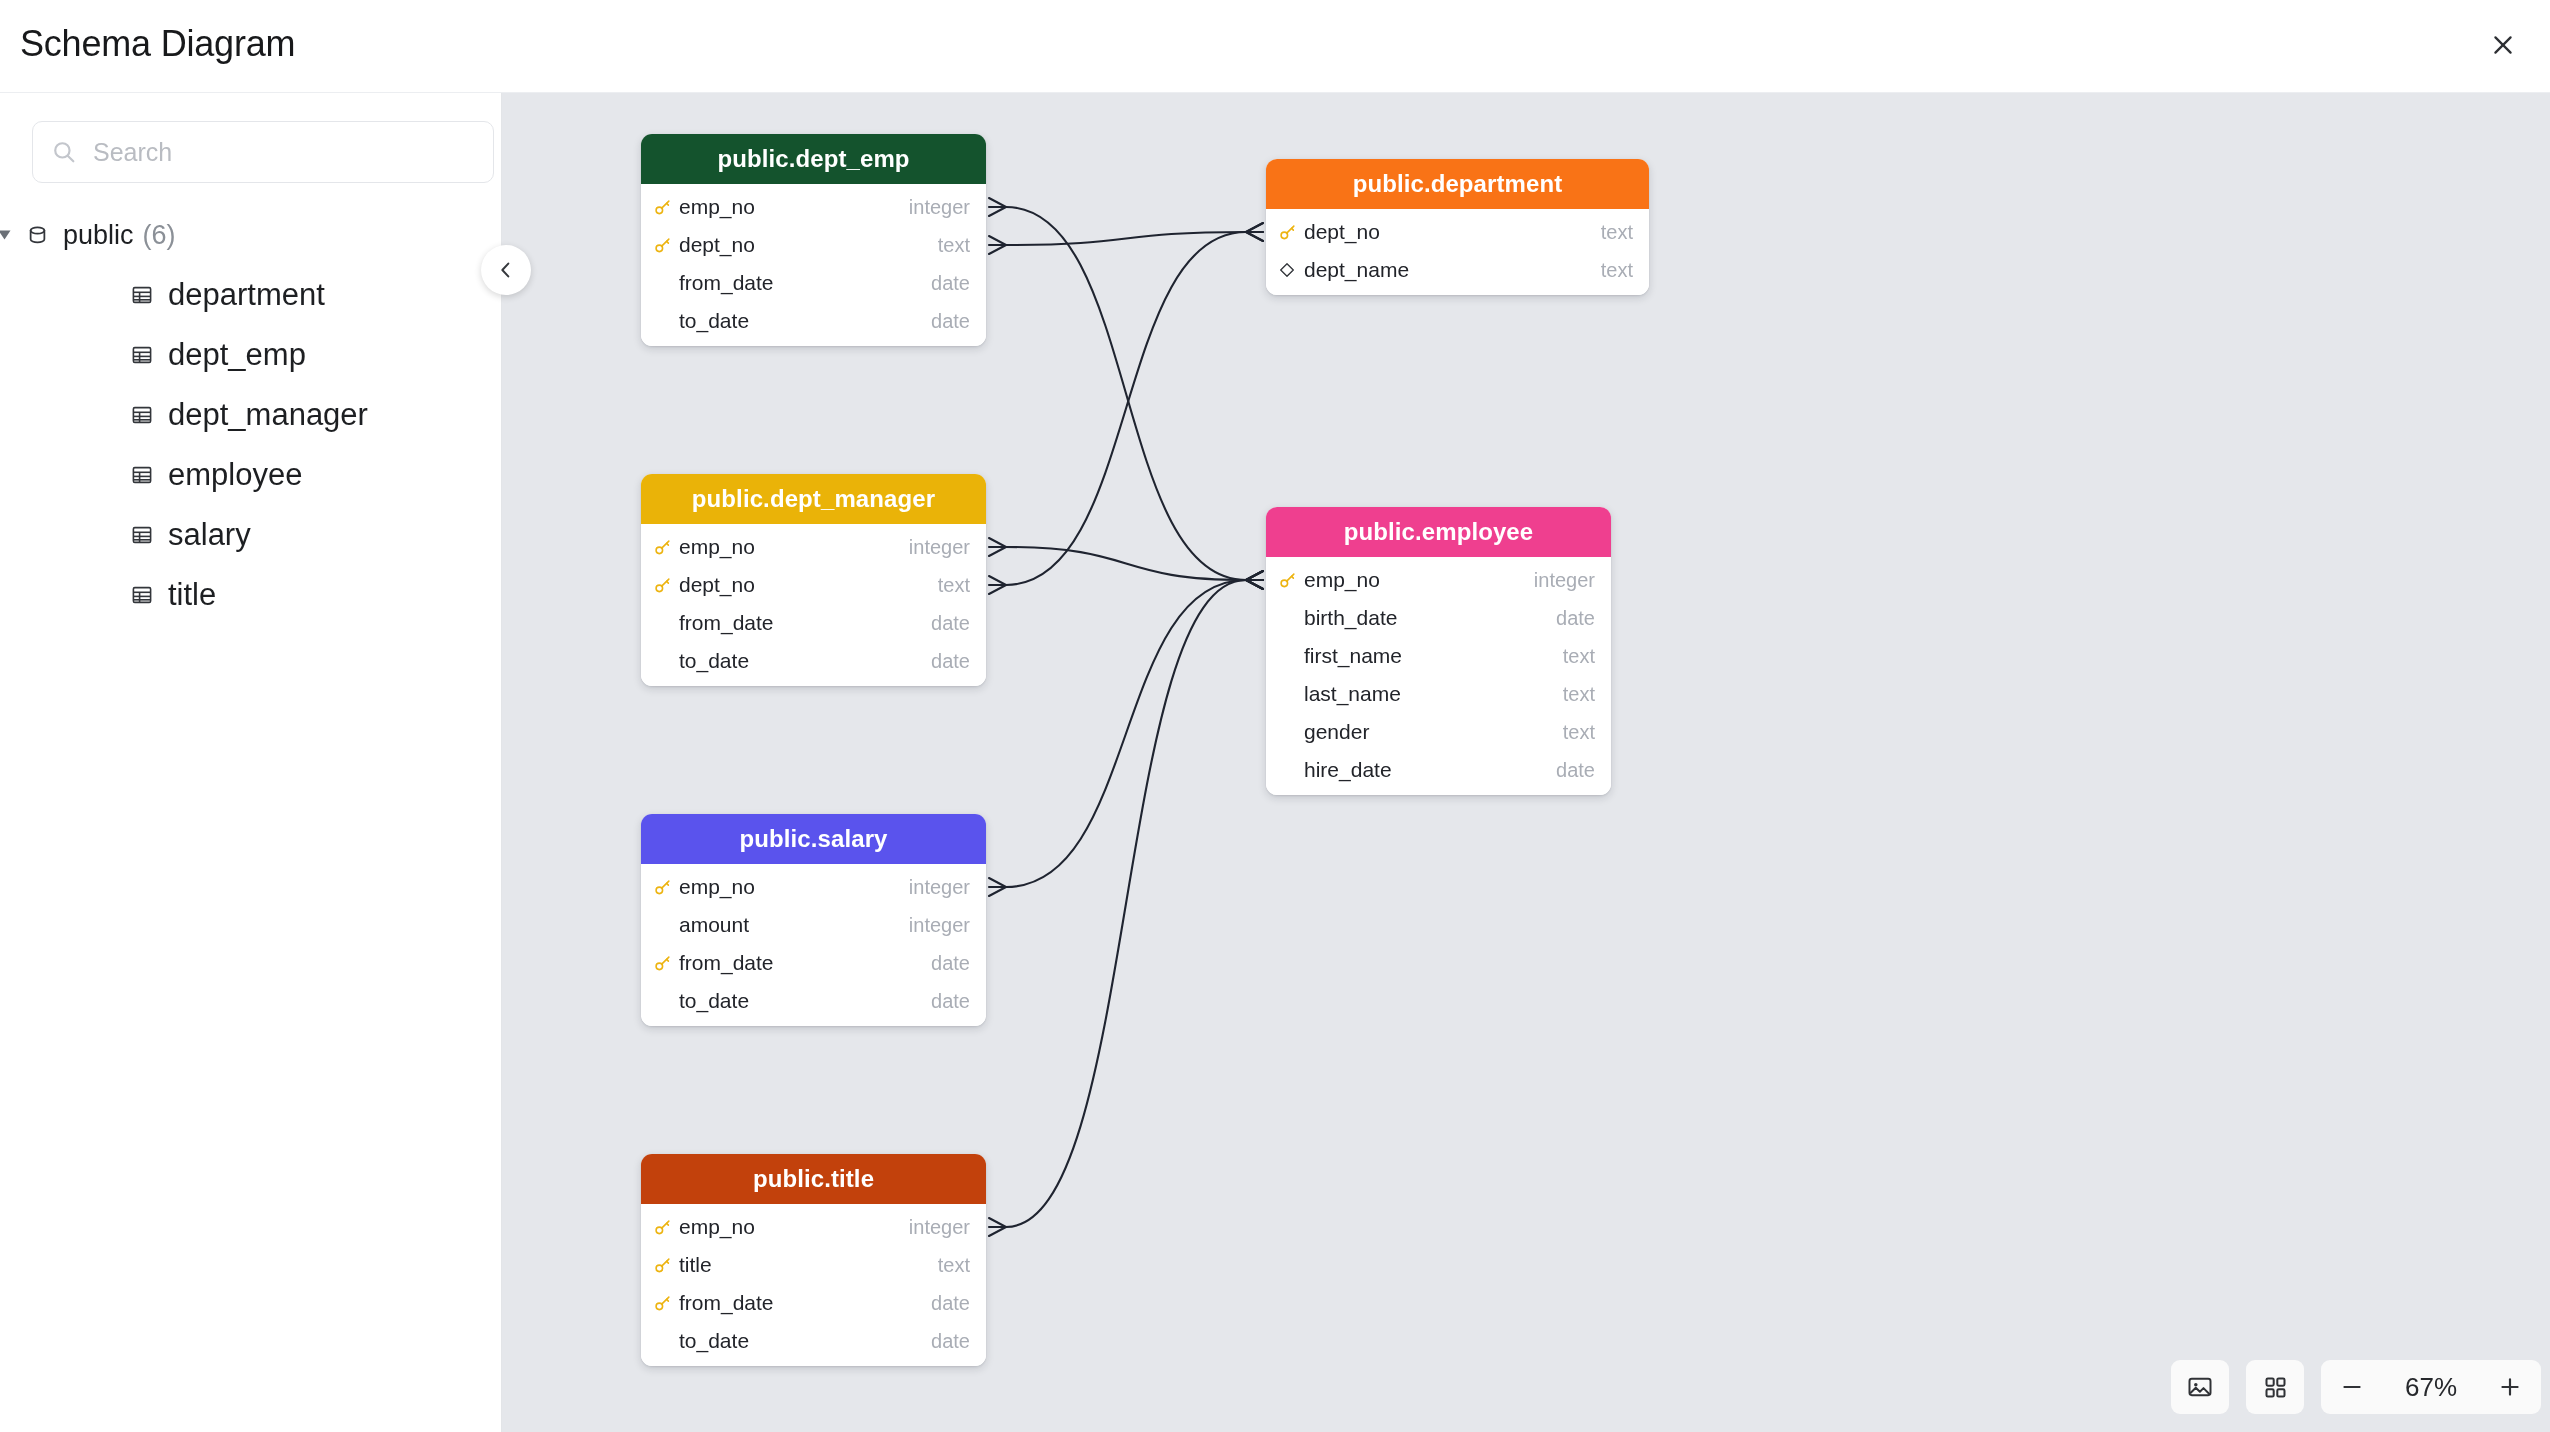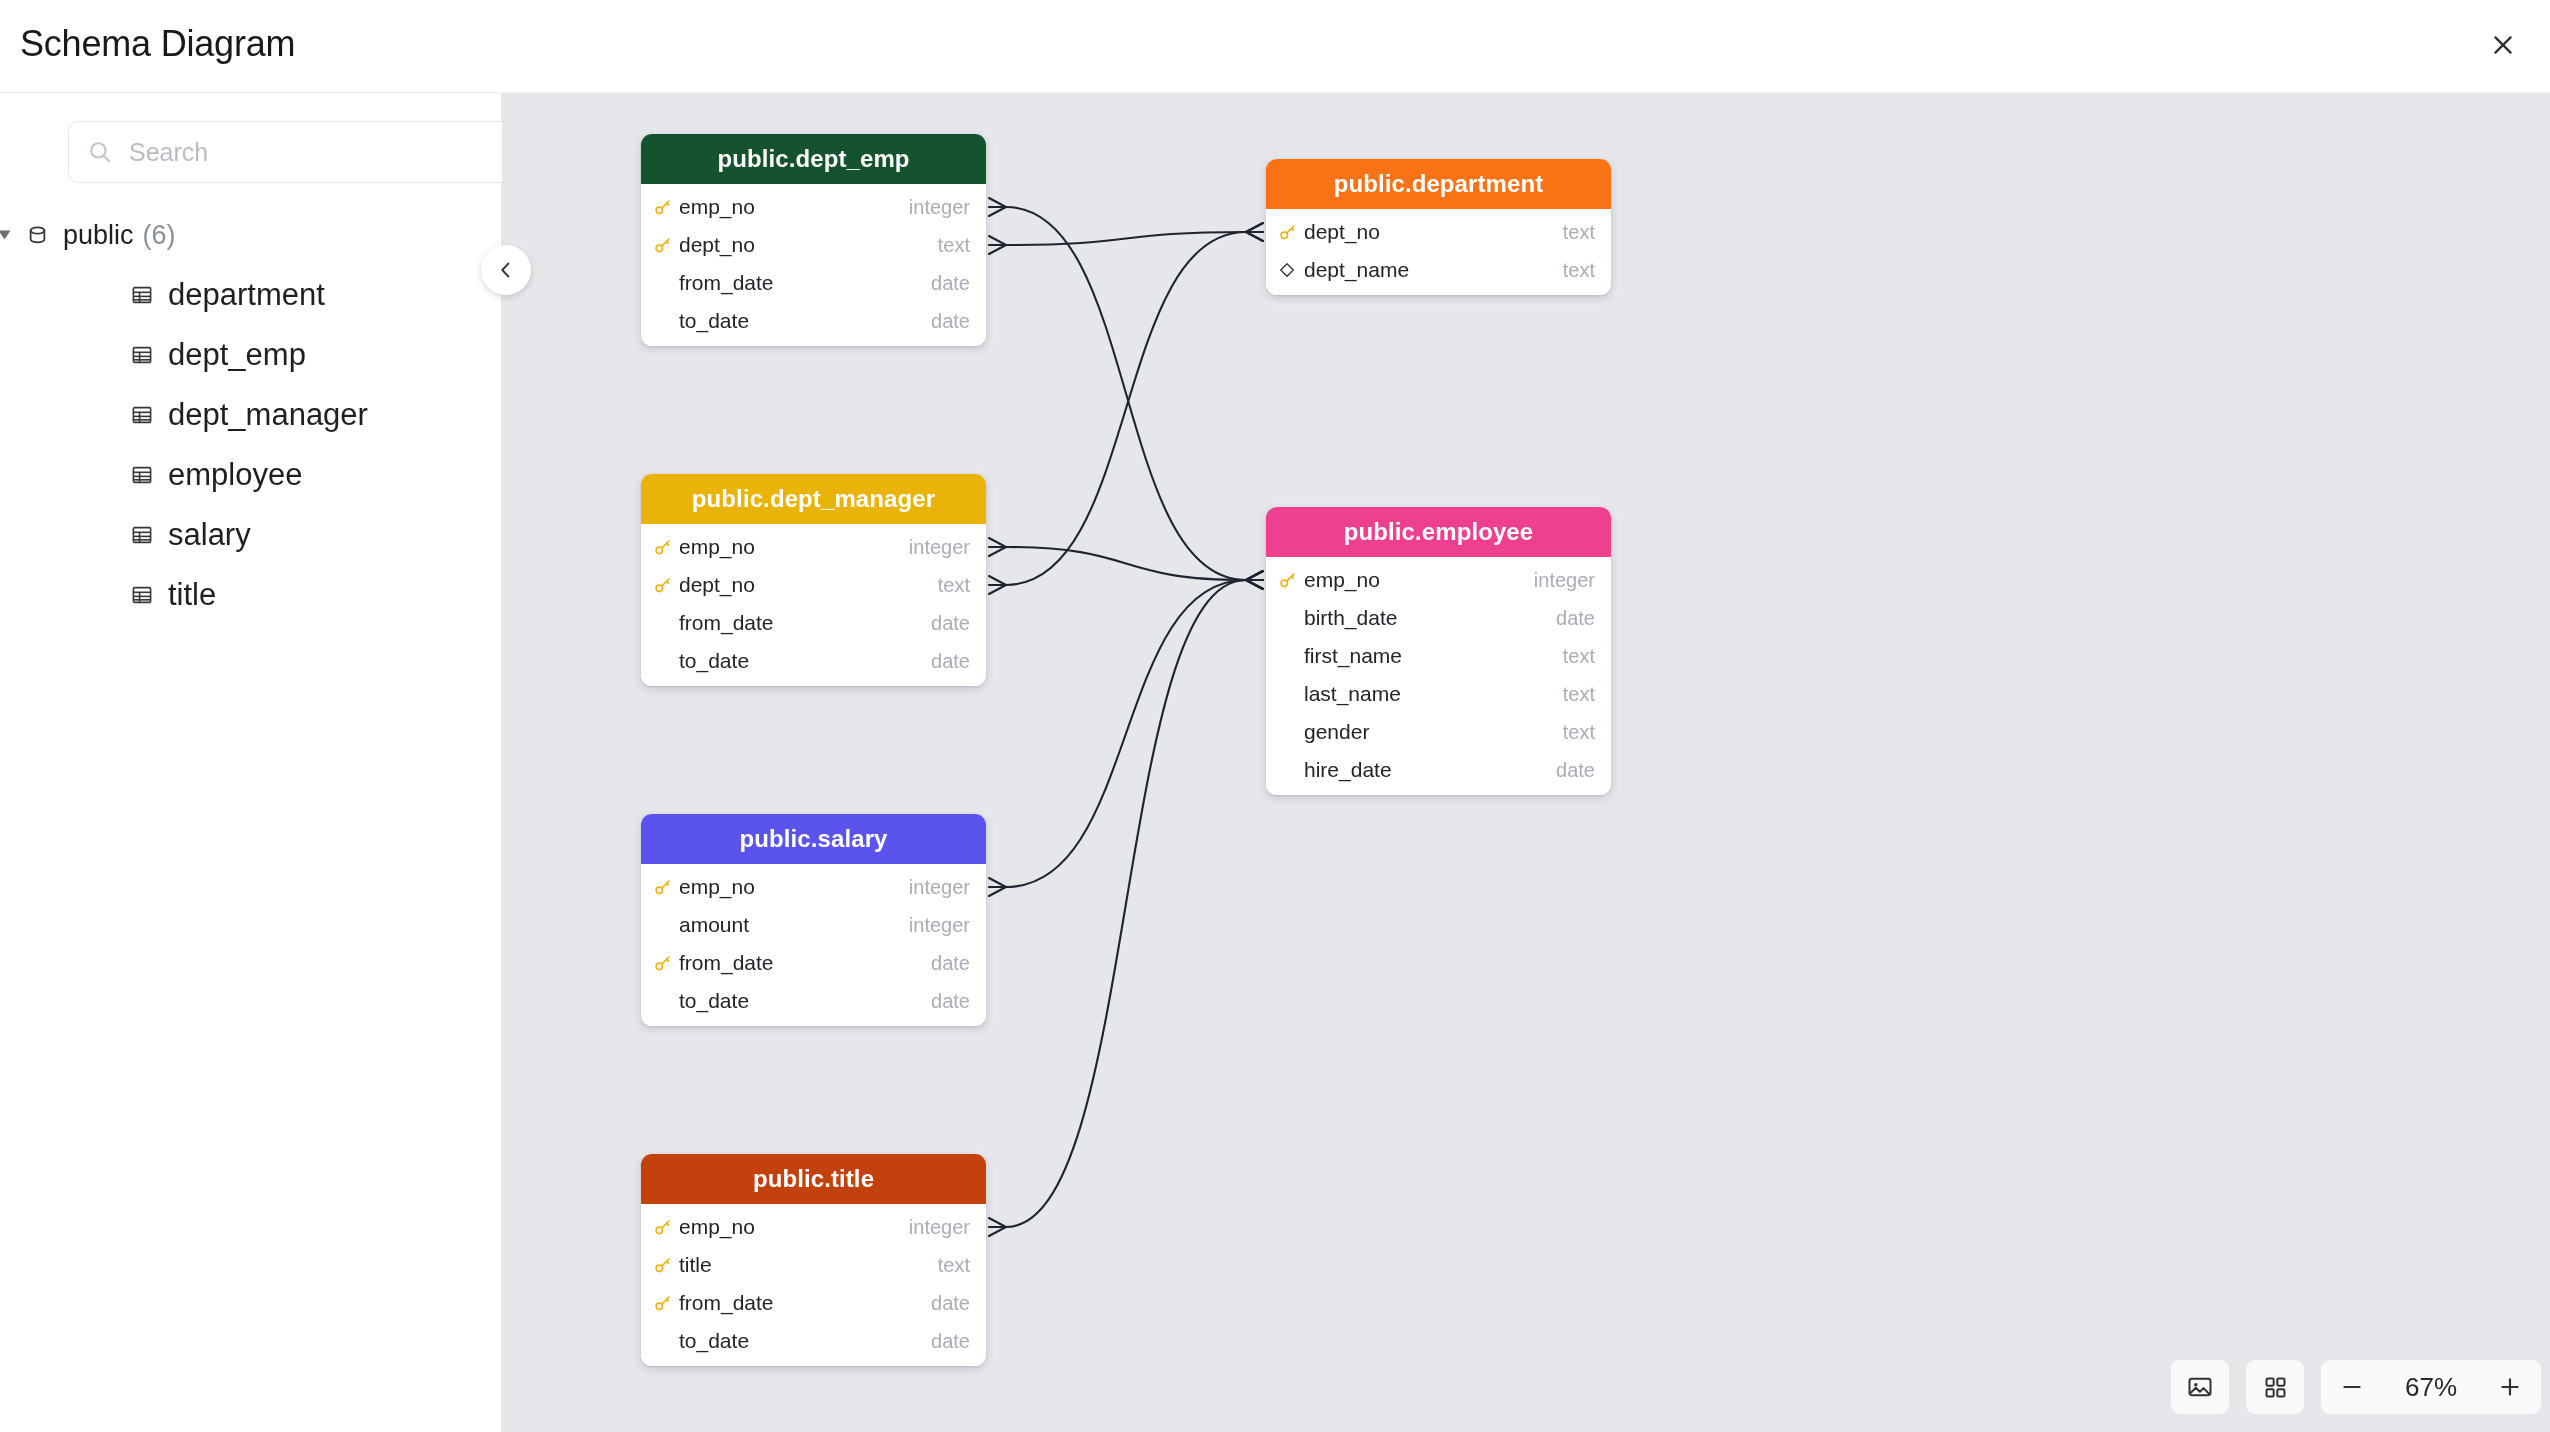--- a/index.html
+++ b/index.html
@@ -40,21 +40,20 @@
     background: #ffffff;
     border-right: 1px solid #e3e5e8;
   }
   #search-wrap {
     position: absolute; left: 32px; top: 28px;
     width: 462px; height: 62px;
     border: 1px solid #e4e6ea; border-radius: 10px;
     background: #fff;
     display: flex; align-items: center; padding: 0 18px;
     cursor: text;
-    margin-left: 36px;
   }
   #search-icon { flex: 0 0 auto; margin-right: 14px; display: flex; }
   #search-input {
     border: 0; outline: 0; background: transparent;
     font-family: "Liberation Sans", sans-serif;
     font-size: 25px; color: #2b2d30; width: 100%;
   }
   #search-input::placeholder { color: #b9bcc2; }
 
   #tree { position: absolute; left: 0; top: 112px; width: 502px; }
@@ -379,21 +378,21 @@
               <span class="row-name">from_date</span>
               <span class="row-type">date</span>
             </div>
             <div class="row">
               <span class="row-ic"></span>
               <span class="row-name">to_date</span>
               <span class="row-type">date</span>
             </div>
           </div>
         </div>
-        <div class="node" style="left: 764px; top: 66px; width: 345px;">
+        <div class="node" style="left: 764px; top: 66px; width: 383px;">
           <div class="node-head" style="background: rgb(249, 115, 22);">public.department</div>
           <div class="node-body">
             <div class="row">
               <span class="row-ic">
                 <svg width="19" height="19" viewBox="0 0 24 24" fill="none" stroke="#edb411" stroke-width="2" stroke-linecap="round" stroke-linejoin="round">
                   <circle cx="8" cy="15.6" r="4.1"></circle>
                   <path d="M11 12.8L20 4"></path>
                   <path d="M17.2 6.8l2.2 2.2"></path>
                 </svg>
               </span>

